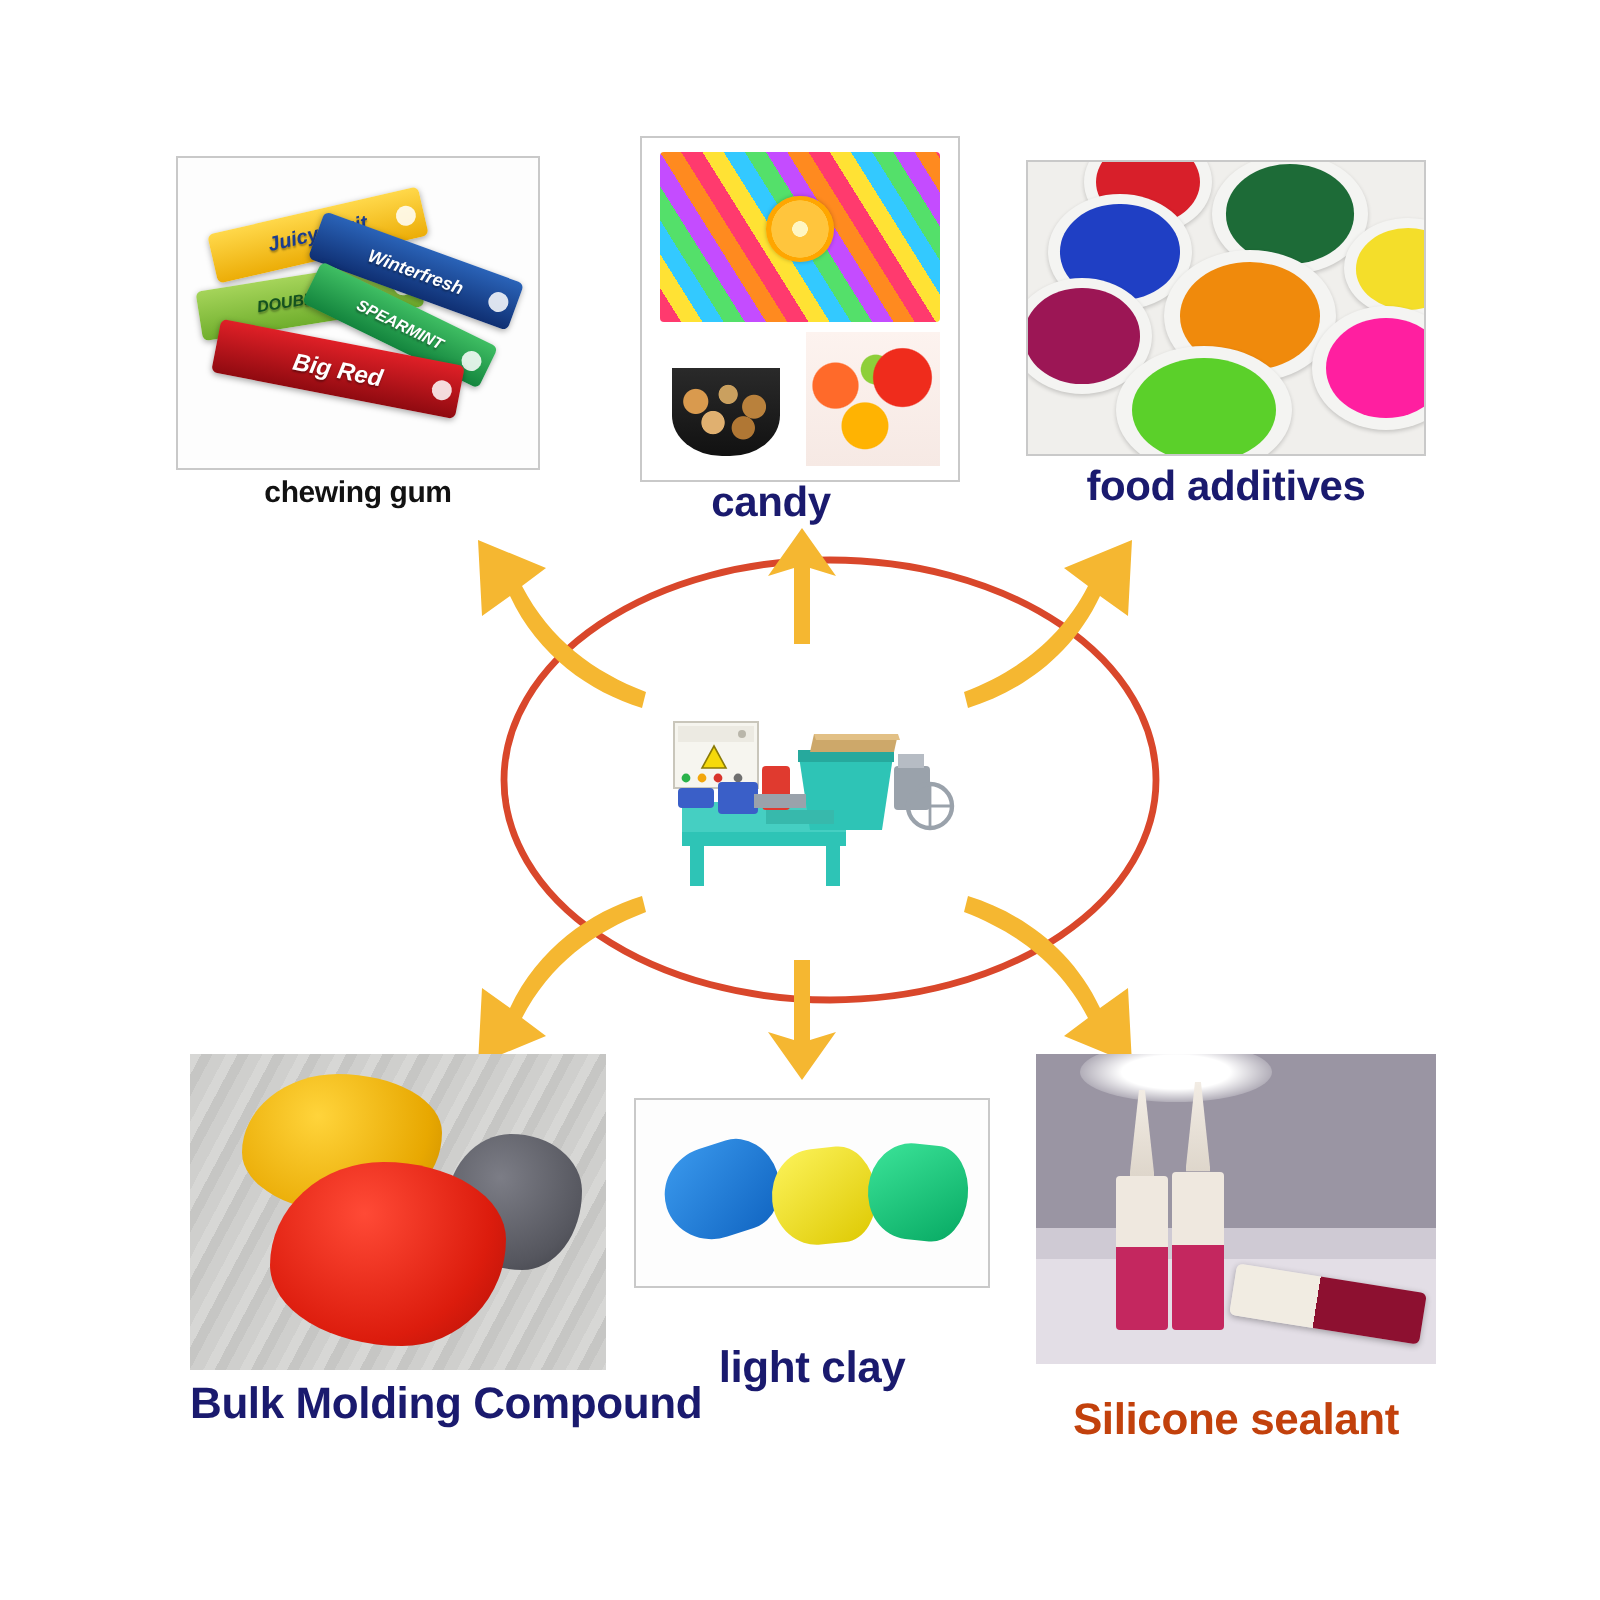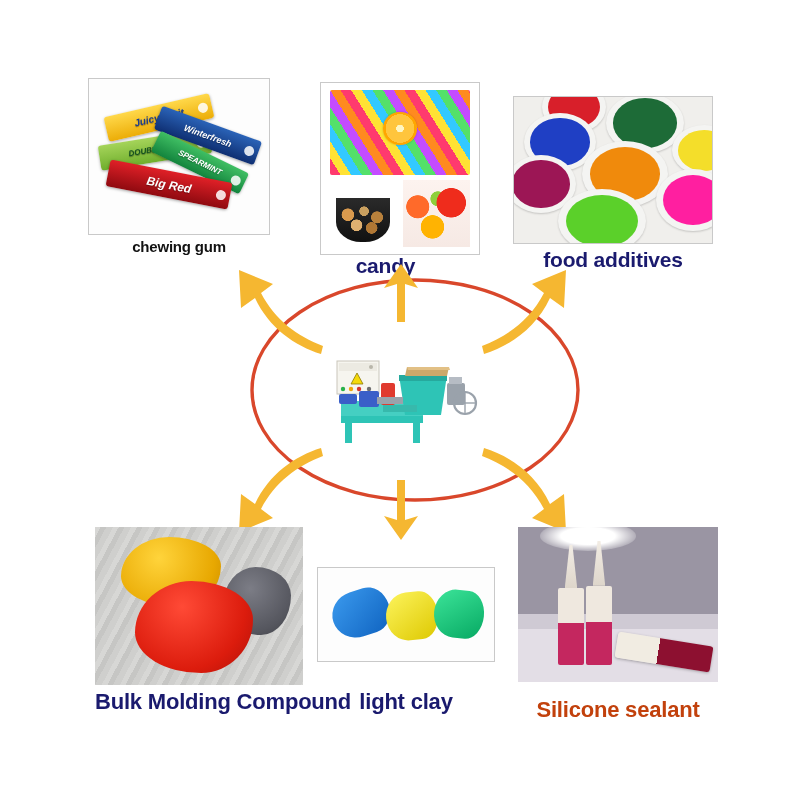--- a/index.html
+++ b/index.html
@@ -185,30 +185,30 @@
         </div>
         <div class="gum-stick" style="left:18px; top:92px; width:124px; height:27px; background:linear-gradient(#e02027,#8f0a10); transform:rotate(11deg);">
           <span style="font-size:12px;">Big Red</span>
           <span class="gum-badge"></span>
         </div>
       </div>
     </div>
     <div class="caption" style="top: 160px; font-size: 15px; color: rgb(18, 18, 18);">chewing gum</div>
   </div>
 
-  <div class="card" style="left:320px; top:82px; width:131px; height:190px;">
+  <div class="card" style="left:320px; top:68px; width:131px; height:190px;">
     <div class="photo" style="width:160px; height:173px;">
       <div class="candy-top"></div>
       <div class="candy-bl"></div>
       <div class="candy-br"></div>
     </div>
     <div class="caption" style="top: 172px; font-size: 21px; color: rgb(26, 26, 110);">candy</div>
   </div>
 
-  <div class="card" style="left:513px; top:80px; width:200px; height:185px;margin-top:16px;">
+  <div class="card" style="left:513px; top:80px; width:200px; height:185px;">
     <div class="photo" style="width:200px; height:148px;">
       <div style="position:absolute; inset:0; background:#f0efec;">
         <div class="dish" style="left:28px; top:-16px; width:64px; height:52px;">
             <i style="background:#d81f2a"></i>
           </div>
         <div class="dish" style="left:92px; top:-4px;  width:78px; height:60px;">
             <i style="background:#1d6b37"></i>
           </div>
         <div class="dish" style="left:158px;top:28px;  width:64px; height:50px;">
             <i style="background:#f4de2a"></i>
@@ -302,21 +302,21 @@
   <div class="card" style="left:95px; top:527px; width:208px; height:205px;">
     <div class="photo noborder" style="width:208px; height:158px;">
       <div class="bmc-bg"></div>
       <div class="dough" style="left:26px; top:10px;  width:100px; height:70px; background:radial-gradient(circle at 38% 30%, #ffd43b, #e8a801 70%, #c88b00);"></div>
       <div class="dough" style="left:128px;top:40px;  width:68px;  height:68px; background:radial-gradient(circle at 40% 32%, #7c7d86, #55565e 70%, #3e3f46);"></div>
       <div class="dough" style="left:40px; top:54px;  width:118px; height:92px; background:radial-gradient(circle at 40% 28%, #ff4a36, #dc1c0d 65%, #ae1007);"></div>
     </div>
     <div class="caption" style="top: 162px; font-size: 22px; color: rgb(26, 26, 110);">Bulk Molding Compound</div>
   </div>
 
-  <div class="card" style="left:317px; top:567px; width:178px; height:160px;">
+  <div class="card" style="left:317px; top:549px; width:178px; height:160px;">
     <div class="photo" style="width:178px; height:95px;">
       <div style="position:absolute; inset:0; background:#fdfdfd;"></div>
       <div class="clay" style="left:14px; top:22px; width:58px; height:46px; background:linear-gradient(145deg,#3b9aee,#0f63c0); transform:rotate(-18deg);"></div>
       <div class="clay" style="left:68px; top:24px; width:52px; height:48px; background:linear-gradient(145deg,#fdf45d,#ddc800); transform:rotate(-6deg);"></div>
       <div class="clay" style="left:116px;top:22px; width:50px; height:48px; background:linear-gradient(145deg,#3de59a,#06a862); transform:rotate(6deg);"></div>
     </div>
     <div class="caption" style="top: 122px; font-size: 22px; color: rgb(26, 26, 110);">light clay</div>
   </div>
 
   <div class="card" style="left:518px; top:527px; width:200px; height:205px;">

